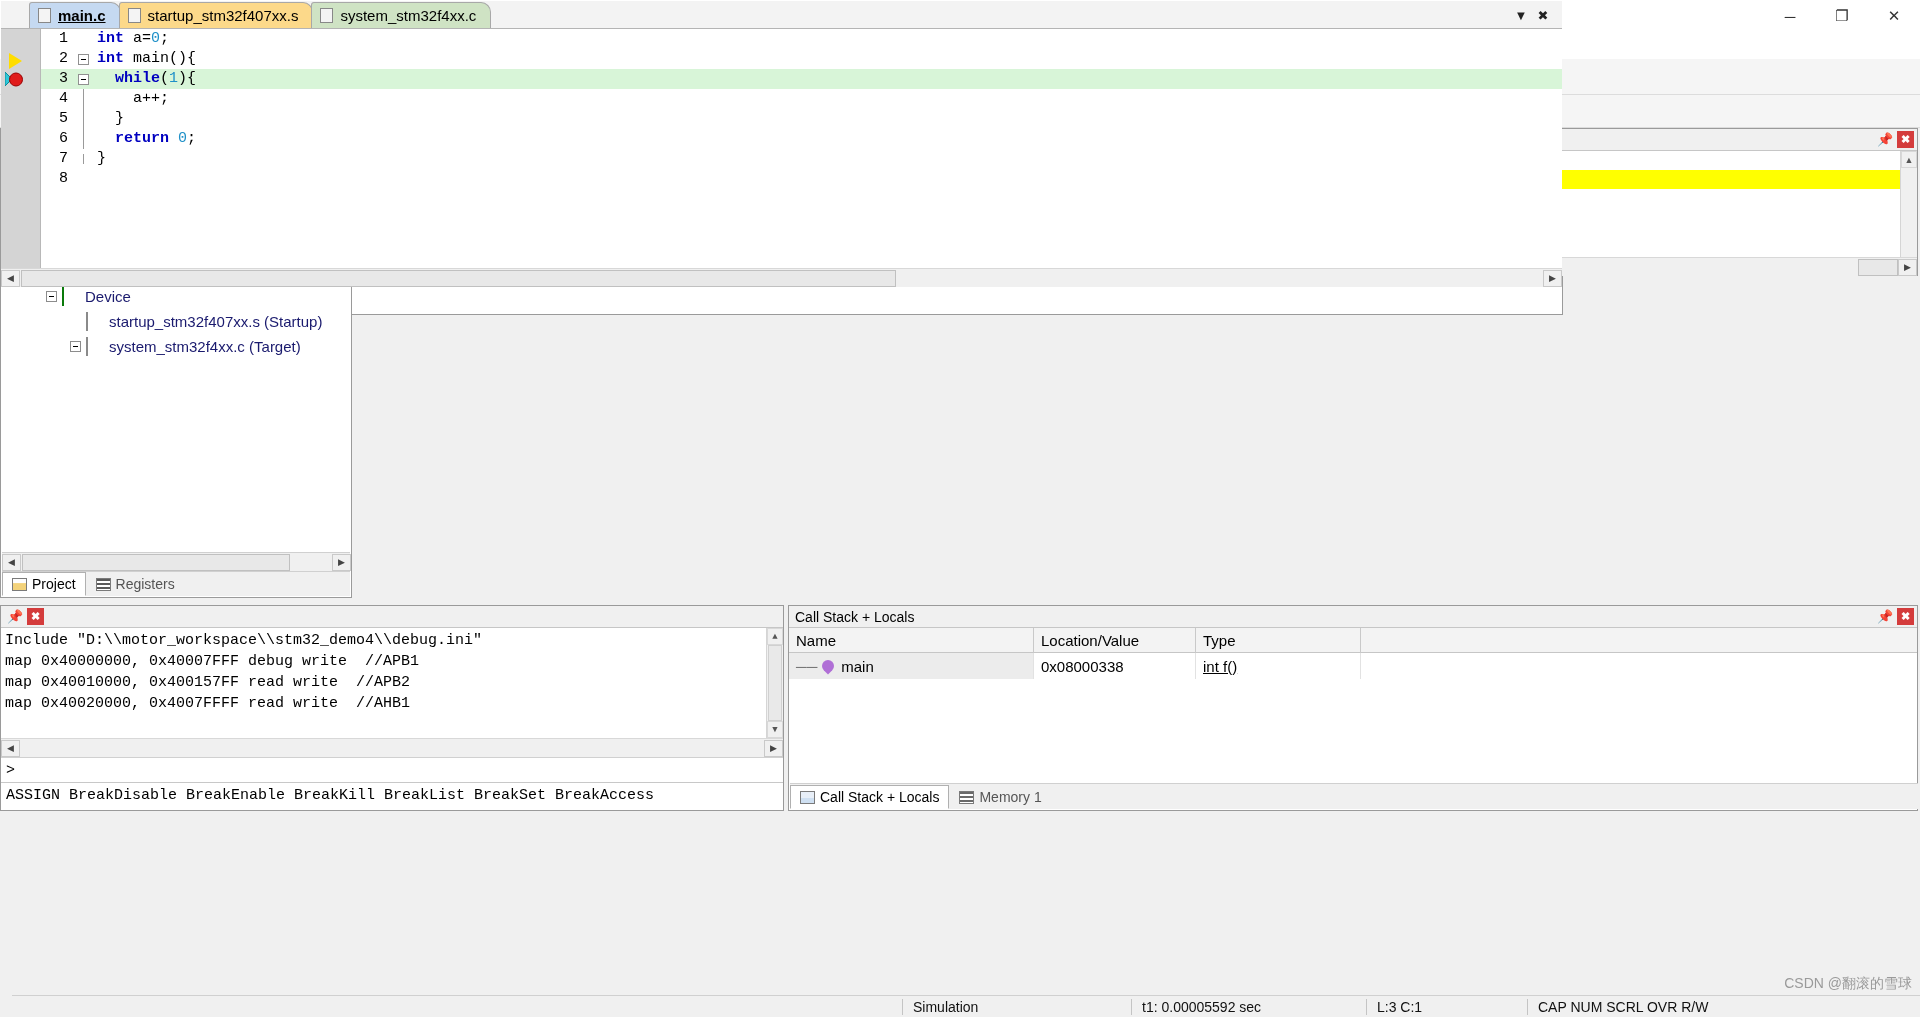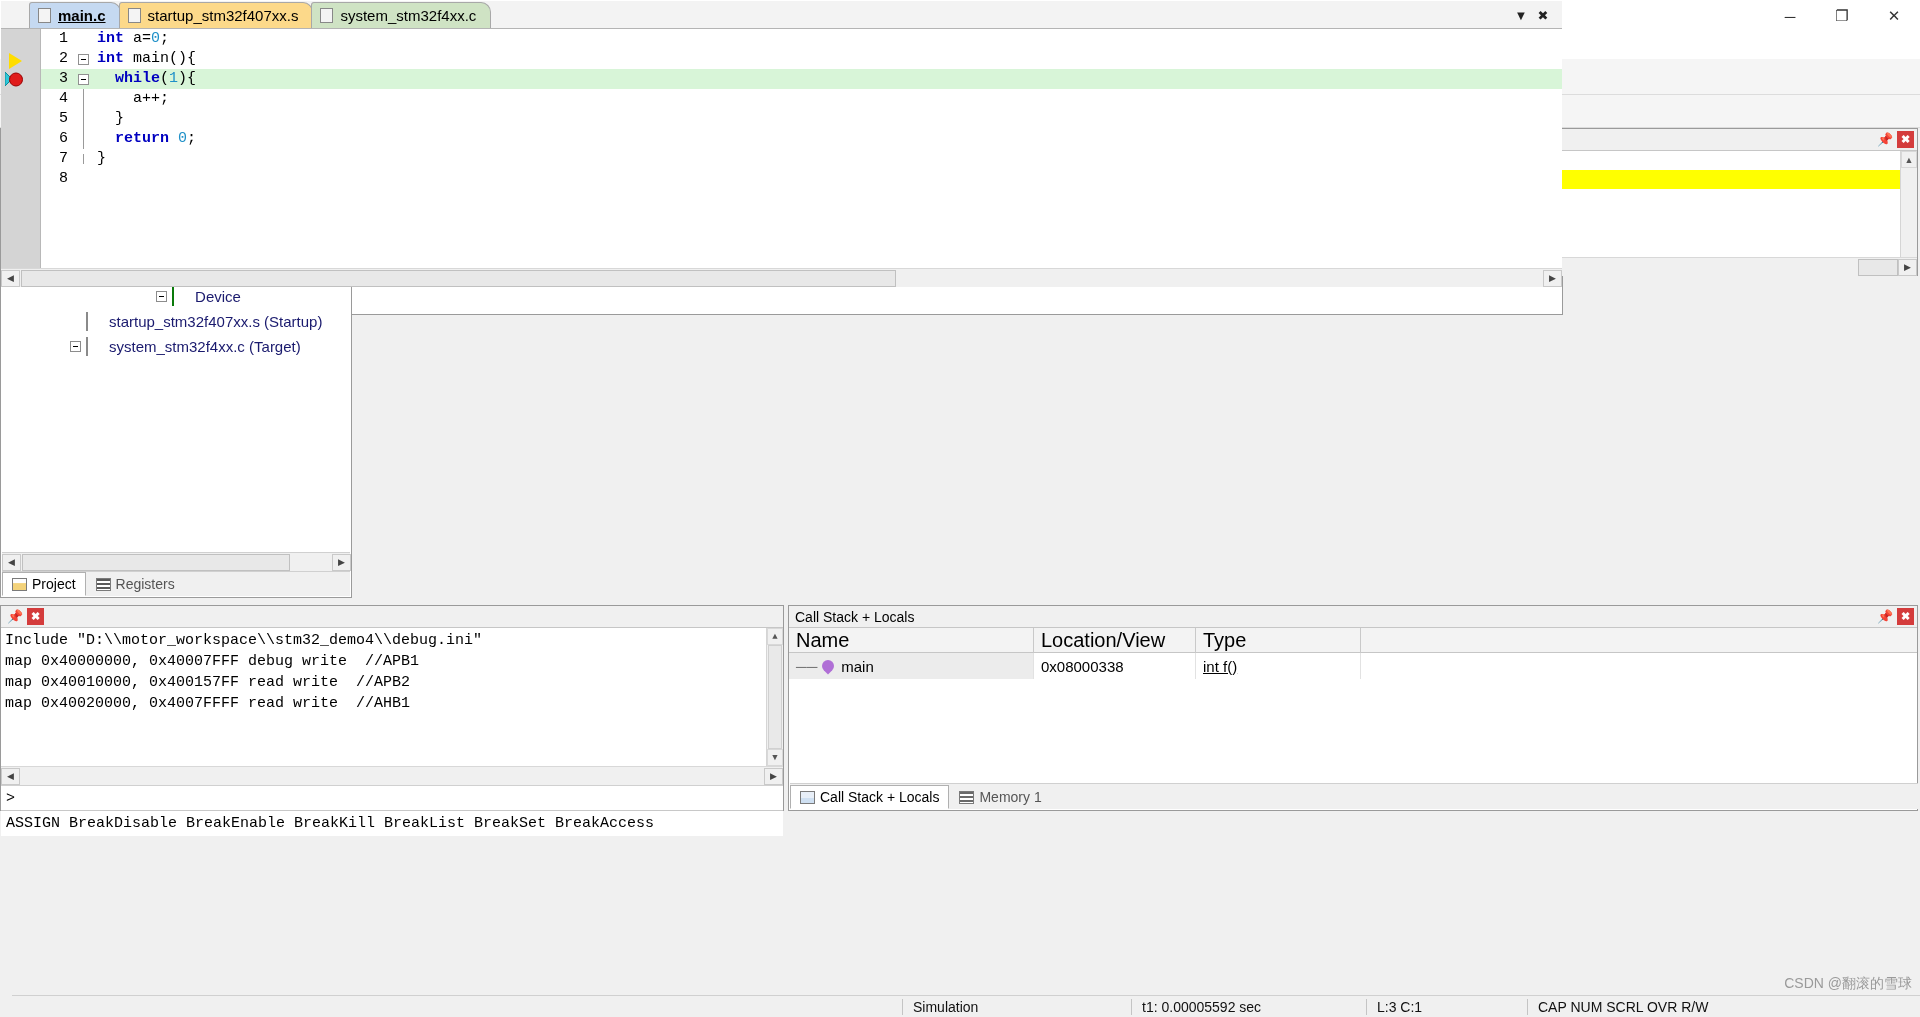--- a/index.html
+++ b/index.html
@@ -129,21 +129,21 @@
     width:13px; height:13px; background:#22c522; border:1px solid #0a7a0a;
     transform:rotate(45deg); margin-left:3px; margin-top:2px;
   }
   .ico-proj {
     width:15px; height:14px; margin-left:2px;
     background:linear-gradient(135deg,#f4c542 55%, #b07ad6 56%);
     border:1px solid #a08a2a; transform:skewX(-8deg);
   }
   .tree-label { margin-left:1px; }
   .indent-1 { padding-left:12px; }
-  .indent-2 { padding-left:36px;justify-content:center; }
+  .indent-2 { padding-left:36px; }
   .indent-3 { padding-left:60px; }
 
   .hscroll {
     position:absolute; left:1px; bottom:26px; width:348px; height:19px;
     background:#f0f0f0; border-top:1px solid #d0d0d0; display:flex; align-items:center;
   }
   .hs-arrow {
     width:19px; height:17px; background:#f0f0f0; border:1px solid #c9c9c9;
     display:flex; align-items:center; justify-content:center; font-size:9px; color:#444; flex:none;
   }
@@ -239,42 +239,42 @@
     position:absolute; left:4px; width:19px; height:17px;
   }
   .ed-hscroll {
     position:absolute; left:0; bottom:0; width:100%; height:19px;
     background:#f0f0f0; display:flex; align-items:center; border-top:1px solid #d8d8d8;
   }
 
   
   #command-panel { left:0; top:605px; width:784px; height:206px; }
   .cmd-out {
-    position:relative; height:138px; background:#fff; padding:2px 0 0 4px;
+    position:relative; height:110px; background:#fff; padding:2px 0 0 4px;
     font-family:"Liberation Mono", monospace; font-size:15px; color:#000; overflow:hidden;
   }
   .cmd-line { height:21px; line-height:21px; white-space:pre; }
   .cmd-hscroll { height:19px; background:#f0f0f0; display:flex; align-items:center; border-top:1px solid #d8d8d8; }
   .cmd-input {
     height:25px; background:#fff; display:flex; align-items:center;
     font-family:"Liberation Mono", monospace; font-size:15px; padding-left:5px;
     border-top:1px solid #d0d0d0;
   }
   .cmd-help {
     height:26px; background:#fff; display:flex; align-items:center;
     font-family:"Liberation Mono", monospace; font-size:15px; padding-left:5px;
     border-top:1px solid #c8c8c8; white-space:pre;
   }
 
   
   #callstack-panel { left:788px; top:605px; width:1130px; height:206px; }
   .cs-table { width:100%; }
   .cs-head {
     height:25px; display:flex; background:#f3f3f3; border-bottom:1px solid #c6c6c6;
-    font-size:20px; align-items:center;
+    font-size:15px; align-items:center;
   }
   .cs-th { padding-left:7px; border-right:1px solid #c9c9c9; height:25px; display:flex; align-items:center; white-space:nowrap; }
   .cs-row { height:26px; display:flex; align-items:center; font-size:15px; }
   .cs-td { padding-left:7px; border-right:1px solid #e2e2e2; height:26px; display:flex; align-items:center; white-space:nowrap; }
   .cs-row .cs-td:first-child { background:#ececec; }
   .cs-dash { color:#777; margin-right:5px; }
   .cs-bullet { width:12px; height:12px; background:#b06fd6; border-radius:50% 50% 50% 0;
     transform:rotate(-45deg); margin-right:7px; flex:none; }
   .cs-tabs {
     position:absolute; left:1px; bottom:1px; width:1128px; height:26px;
@@ -923,21 +923,21 @@
   <div class="panel" id="callstack-panel">
     <div class="panel-head">
       <span class="title">Call Stack + Locals</span>
       <span class="pin-btn">📌</span>
       <span class="close-btn">✖</span>
     </div>
 
     <div class="cs-table">
       <div class="cs-head">
         <div class="cs-th" style="width:245px;">Name</div>
-        <div class="cs-th" style="width:162px;">Location/View</div>
+        <div class="cs-th" style="width:162px;">Location/Value</div>
         <div class="cs-th" style="width:165px;">Type</div>
         <div class="cs-th" style="flex:1; border-right:none;"></div>
       </div>
       <div class="cs-row">
         <div class="cs-td" style="width:245px;">
           <span class="cs-dash">──</span>
           <span class="cs-bullet"></span>
           <span>main</span>
         </div>
         <div class="cs-td" style="width:162px;">0x08000338</div>

